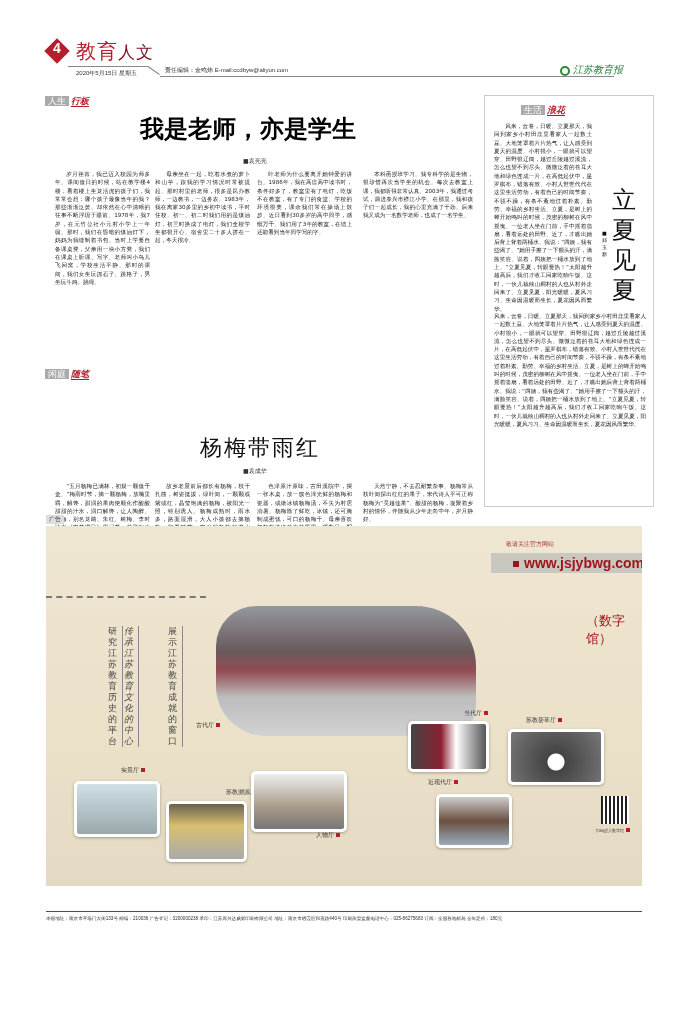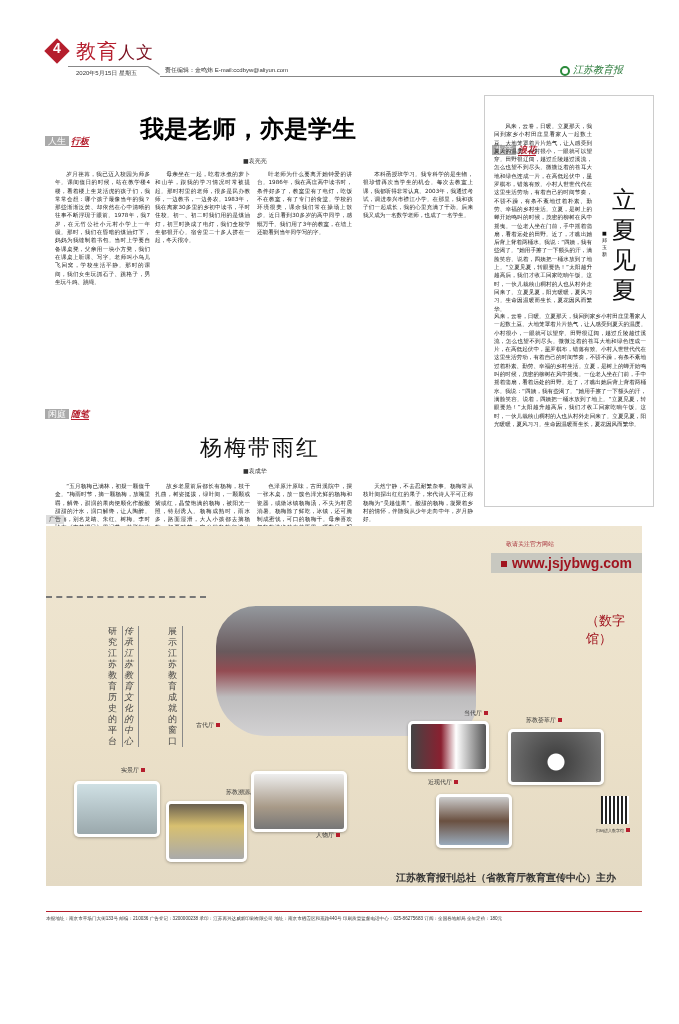--- a/index.html
+++ b/index.html
@@ -11,40 +11,40 @@
   .hdr-title{left:76px;top:38px;font:20px "DejaVu Serif",serif;color:#b51e2d;letter-spacing:1px;}
   .hdr-title span.big{font-size:17px;color:#7a1020;}
   .hdr-line1{left:68px;top:66px;width:80px;height:1px;background:#888;}
   .hdr-line2{left:148px;top:66px;width:14px;height:1px;background:#888;transform:rotate(35deg);transform-origin:left;}
   .hdr-line3{left:160px;top:76px;width:454px;height:1px;background:#888;}
   .hdr-date{left:76px;top:69px;font:6px "Liberation Sans",sans-serif;color:#333;}
   .hdr-editor{left:165px;top:66px;font:6px "Liberation Sans",sans-serif;color:#333;}
   .hdr-logo{left:560px;top:63px;font:italic 10px "DejaVu Serif",serif;color:#2a7a3a;}
   .hdr-logo .e{display:inline-block;width:10px;height:10px;border-radius:50%;border:2px solid #2a8a3a;box-sizing:border-box;vertical-align:middle;margin-right:3px;}
   
-  .tag{font:9px "Liberation Sans",sans-serif;margin-top:40px;}
+  .tag{font:9px "Liberation Sans",sans-serif;}
   .tag .g{background:#aaa;color:#fff;padding:0 3px;}
   .tag .r{color:#b51e2d;font-style:italic;font-weight:bold;margin-left:2px;border-bottom:1px solid #b51e2d;}
   
   .h1{left:140px;top:113px;font:bold 24px "DejaVu Sans",sans-serif;color:#000;}
   .h2{left:200px;top:433px;font:22px "DejaVu Sans",sans-serif;color:#111;letter-spacing:2px;}
   .byline{font:6px "DejaVu Serif",serif;color:#333;}
   
   .col{font:5.6px/8.3px "DejaVu Sans",sans-serif;color:#222;text-align:justify;overflow:hidden;}
   .col p{margin:0;text-indent:2em;}
   
   .box{left:484px;top:95px;width:170px;height:412px;border:1px solid #ccc;box-sizing:border-box;}
   .vtitle{left:612px;top:185px;width:24px;font:24px "DejaVu Serif",serif;line-height:30px;text-align:right;}
   .vbyline{left:602px;top:230px;width:6px;font:5px "DejaVu Serif",serif;line-height:7px;}
   
   .ad-label{left:46px;top:515px;font:6px "Liberation Sans",sans-serif;background:#ddd;padding:0 3px;color:#444;}
   .ad{left:46px;top:526px;width:596px;height:360px;background:linear-gradient(180deg,#efe6d2 0%,#ebe0c8 60%,#e4dac4 100%);overflow:hidden;}
   .roof{position:absolute;left:0;top:10px;width:160px;height:60px;border-bottom:2px dashed #777;}
   .web-lbl{position:absolute;left:460px;top:14px;font:6px "DejaVu Serif",serif;color:#a8333b;}
-  .web{position:absolute;left:445px;top:27px;width:145px;height:20px;background:#c8c8c0;font:bold 14px "Liberation Sans",sans-serif;color:#a0141f;padding-left:10px;line-height:20px;}
+  .web{position:absolute;left:445px;top:27px;width:145px;height:20px;background:#c8c8c0;font:bold 14px "Liberation Sans",sans-serif;color:#a0141f;padding-left:22px;line-height:20px;}
   .web:before{content:"";display:inline-block;width:6px;height:6px;background:#a0141f;margin-right:5px;vertical-align:middle;}
   .museum{position:absolute;left:400px;top:57px;font:24px "DejaVu Serif",serif;color:#a0141f;letter-spacing:2px;}
   .museum-sub{position:absolute;left:540px;top:86px;font:13px "DejaVu Serif",serif;color:#a0141f;}
   .building{position:absolute;left:170px;top:80px;width:260px;height:130px;background:linear-gradient(180deg,#8a9098 0%,#5a4a50 35%,#8a3b45 50%,#b8b8bc 70%,#d0d0d4 100%);border-radius:40px 60px 30px 50px;opacity:.9;}
   .slogan{position:absolute;top:100px;width:12px;font:9px "DejaVu Serif",serif;line-height:11px;color:#444;border-right:1px solid #888;padding-right:2px;}
   .hall{position:absolute;border:3px solid #fff;border-radius:5px;box-shadow:0 1px 3px rgba(0,0,0,.3);}
   .hall-lbl{position:absolute;font:6px "DejaVu Serif",serif;color:#333;}
   .hall-lbl:after{content:"";display:inline-block;width:4px;height:4px;background:#b51e2d;margin-left:2px;}
   .qr{position:absolute;left:555px;top:270px;width:28px;height:28px;background:repeating-linear-gradient(90deg,#222 0 2px,#fff 2px 4px),#222;}
   .sponsor{position:absolute;left:350px;top:345px;font:bold 10px "DejaVu Serif",serif;color:#333;}
@@ -90,21 +90,21 @@
     <p>故乡老屋前后都长有杨梅，枝干扎曲，树姿挺拔，绿叶间，一颗颗或紫或红，晶莹饱满的杨梅，被阳光一照，特别诱人。杨梅成熟时，雨水多，路面湿滑，大人小孩都去摘杨梅。初夏时节，家乡的杨梅红遍山野。</p>
   </div>
 <div class="abs col" style="left:257px;top:482px;width:95px;height:90px;">
     <p>色泽原汁原味，古田溪院中，摆一张木桌，放一簇色泽光鲜的杨梅和瓷器，或做冰镇杨梅汤，不失为村居消暑。杨梅除了鲜吃，冰镇，还可腌制成蜜饯，可口的杨梅干。母亲喜欢把杨梅洗净放在竹匾里，晒数日，配以白糖，保存。</p>
   </div>
 <div class="abs col" style="left:363px;top:482px;width:110px;height:90px;">
     <p>天然宁静，不去忍耐繁杂事。杨梅常从枝叶间探出红红的果子，宋代诗人平可正称杨梅为“吴越佳果”。酸甜的杨梅，凝聚着乡村的情怀，伴随我从少年走向中年，岁月静好。</p>
   </div>
 
 <div class="abs box"></div>
-<div class="abs tag" style="left:466px;top:104px;padding-left:26px;"><span class="g">生活</span><span class="r">浪花</span></div>
+<div class="abs tag" style="left:495px;top:104px;padding-left:26px;"><span class="g">生活</span><span class="r">浪花</span></div>
 <div class="abs col" style="left:494px;top:122px;width:98px;height:190px;">
     <p>风来，云卷，日暖。立夏那天，我回到家乡小村田庄里看家人一起数土豆。大地笼罩着片片热气，让人感受到夏天的温度。小村很小，一眼就可以望穿。田野很辽阔，越过丘陵越过溪流，怎么也望不到尽头。微微泛着的苍耳大地和绿色连成一片，在高低起伏中，星罗棋布，错落有致。小村人世世代代在这里生活劳动，有着自己的时间节奏，不骄不躁，有条不紊地过着朴素、勤劳、幸福的乡村生活。立夏，是树上的蝉开始鸣叫的时候，茂密的柳树在风中摇曳。一位老人坐在门前，手中摇着蒲扇，看着远处的田野。近了，才瞧出她后背上背着两桶水。我说：“四姨，我有些渴了。”她用手擦了一下额头的汗，满脸笑容。说着，四姨把一桶水放到了地上。“立夏见夏，转眼要热！”太阳越升越高后，我们才收工回家吃晌午饭。这时，一伙儿栽秧山稠村的人也从村外走回来了。立夏见夏，阳光暖暖，夏风习习。生命因温暖而生长，夏花因风而繁华。</p>
   </div>
 <div class="abs col" style="left:494px;top:312px;width:152px;height:190px;">
     <p style="text-indent:0">风来，云卷，日暖。立夏那天，我回到家乡小村田庄里看家人一起数土豆。大地笼罩着片片热气，让人感受到夏天的温度。小村很小，一眼就可以望穿。田野很辽阔，越过丘陵越过溪流，怎么也望不到尽头。微微泛着的苍耳大地和绿色连成一片，在高低起伏中，星罗棋布，错落有致。小村人世世代代在这里生活劳动，有着自己的时间节奏，不骄不躁，有条不紊地过着朴素、勤劳、幸福的乡村生活。立夏，是树上的蝉开始鸣叫的时候，茂密的柳树在风中摇曳。一位老人坐在门前，手中摇着蒲扇，看着远处的田野。近了，才瞧出她后背上背着两桶水。我说：“四姨，我有些渴了。”她用手擦了一下额头的汗，满脸笑容。说着，四姨把一桶水放到了地上。“立夏见夏，转眼要热！”太阳越升越高后，我们才收工回家吃晌午饭。这时，一伙儿栽秧山稠村的人也从村外走回来了。立夏见夏，阳光暖暖，夏风习习。生命因温暖而生长，夏花因风而繁华。</p>
   </div>
 <div class="abs vbyline">■郑玉新</div>
 <div class="abs vtitle">立夏见夏</div>
 
 <div class="abs ad-label">广告</div>
@@ -126,17 +126,16 @@
   <div class="hall" style="left:205px;top:245px;width:90px;height:55px;background:linear-gradient(#eee,#a89a88 60%,#777);"></div>
   <div class="hall-lbl" style="left:270px;top:305px;">人物厅</div>
   <div class="hall-lbl" style="left:418px;top:183px;">当代厅</div>
   <div class="hall" style="left:362px;top:195px;width:75px;height:45px;background:linear-gradient(90deg,#444,#8a2030 40%,#fff 60%,#555);"></div>
   <div class="hall-lbl" style="left:382px;top:252px;">近现代厅</div>
   <div class="hall" style="left:390px;top:268px;width:70px;height:48px;background:linear-gradient(#ccc,#6a5040 50%,#9ab);"></div>
   <div class="hall-lbl" style="left:480px;top:190px;">苏教荟萃厅</div>
   <div class="hall" style="left:462px;top:203px;width:90px;height:50px;background:radial-gradient(circle at 50% 60%,#fff 0 8px,#444 9px,#777);"></div>
   <div class="qr"></div>
   <div class="hall-lbl" style="left:550px;top:302px;font-size:4px;">扫码进入数字馆</div>
-  <div class="sponsor">江苏教育报刊总社（省教育厅教育宣传中心）主办</div>
 </div>
 
 <div class="abs footer-line"></div>
 <div class="abs footer">本报地址：南京市草场门大街133号  邮编：210036  广告登记：3200000238  承印：江苏再兴达威新印刷有限公司  地址：南京市栖霞区和燕路440号  印刷质量监督电话中心：025-86275683  订阅：全国各地邮局  全年定价：180元</div>
 
 </body></html>

